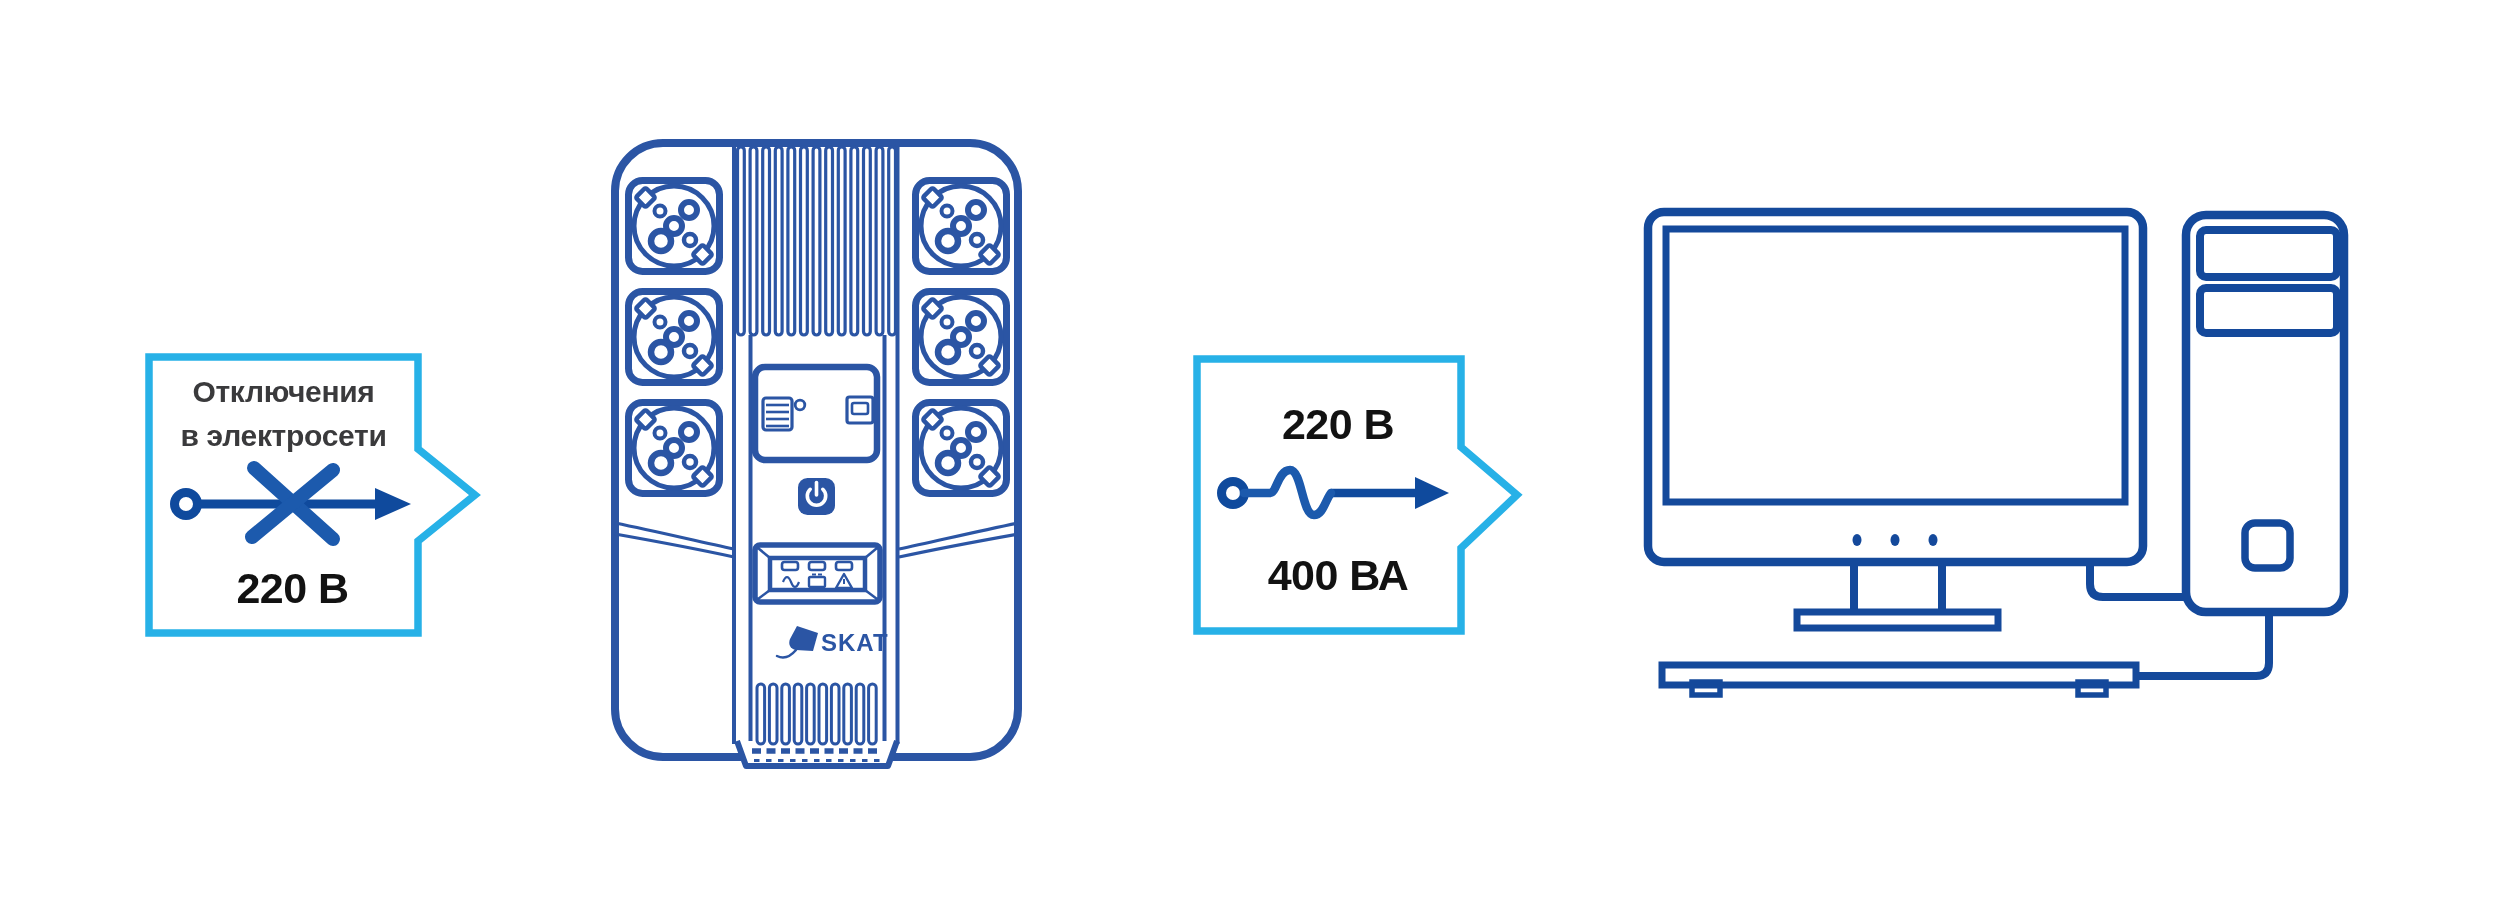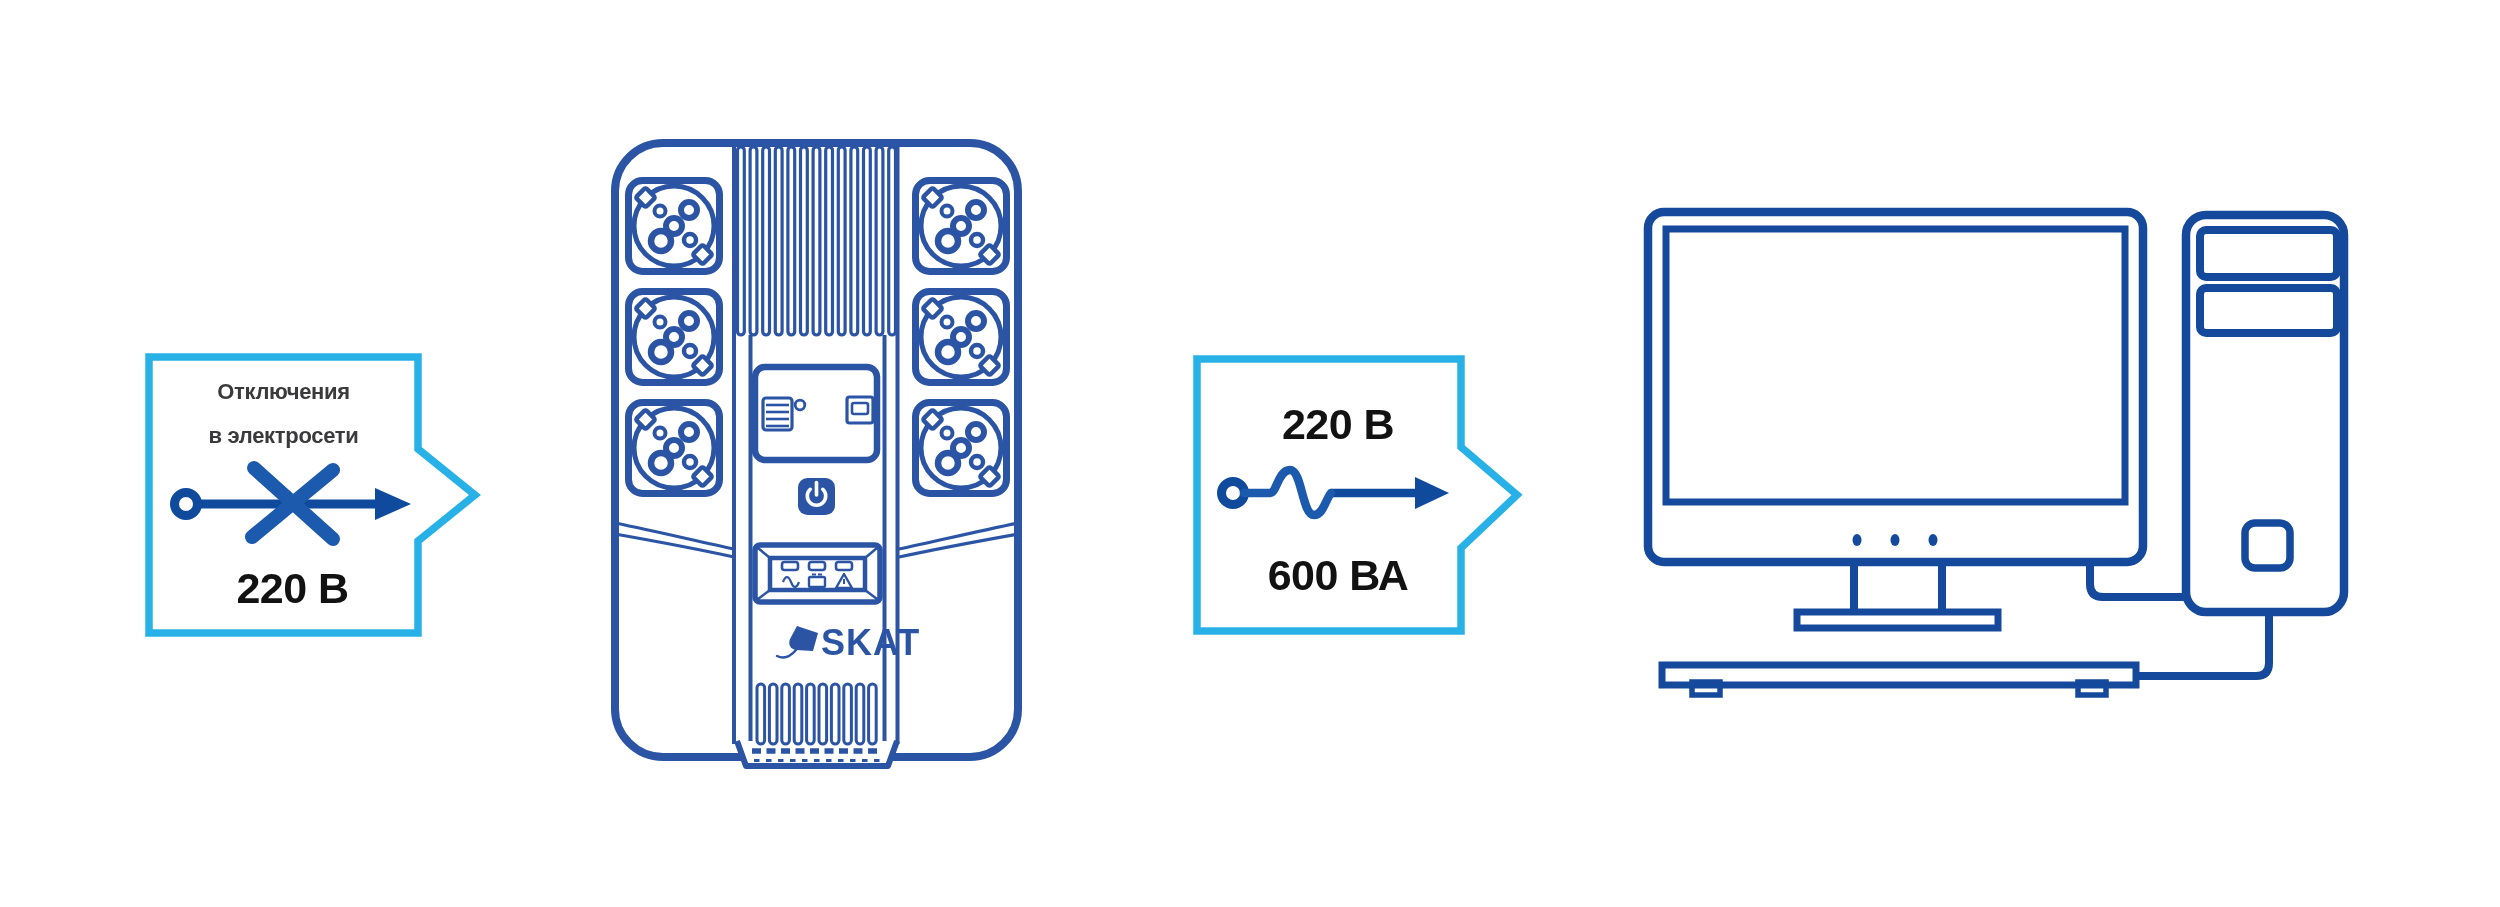--- a/index.html
+++ b/index.html
@@ -12,34 +12,34 @@
   
   .ups-art{color:var(--ups-line,#2b55a4);}
   .pc-art{color:var(--computer-line,#14499b);}
   .frame{color:var(--callout-border,#27b1e7);}
   .c-navy{color:var(--arrow-navy,#0f4a9d);}
   .c-accent{color:var(--arrow-accent,#1c5aad);}
   
   .callout{position:absolute;}
   .callout-title{
     position:absolute;left:0;top:17px;width:277px;text-align:center;
-    font-size:22px;font-weight:bold;line-height:44px;letter-spacing:-.3px;
+    font-size:30px;font-weight:bold;line-height:44px;letter-spacing:-.3px;
     color:var(--title-text,#3a3a3c);white-space:pre-line;
   }
   .callout-value{
     position:absolute;left:9px;width:277px;text-align:center;
     font-size:43px;font-weight:bold;line-height:43px;letter-spacing:-.5px;
     color:var(--value-text,#121212);
   }
   .callout2 .callout-title,.callout2 .callout-value{width:272px;}
   .v-top{top:214px;}
   .v2-top{top:48px;font-size:43px;line-height:43px;color:var(--value-text,#121212);}
   .p2-top{top:199px;}
   .brand{
-    position:absolute;left:221px;top:499px;font-size:36px;font-weight:bold;
+    position:absolute;left:221px;top:499px;font-size:24px;font-weight:bold;
     letter-spacing:1px;color:var(--ups-line,#2b55a4);line-height:28px;
   }
 </style>
 </head>
 <body>
 
 <div class="canvas">
 
   <div class="callout" style="left:145px;top:353px;width:340px;height:292px;">
     <svg class="frame" width="340" height="292" viewBox="0 0 340 292">
@@ -197,21 +197,21 @@
     </svg>
     <div class="callout-value v2-top">220 В</div>
     <svg class="abs" style="left:22px;top:103px;" width="260" height="75" viewBox="0 0 260 75">
       <g class="c-navy" stroke="currentColor" fill="currentColor">
         <circle cx="18" cy="35" r="11.5" fill="none" stroke-width="9"></circle>
         <line x1="116" y1="35" x2="202" y2="35" stroke-width="8.5"></line>
         <polygon points="200,19 234,35 200,51" stroke="none"></polygon>
       </g>
       <path class="c-accent" d="M29 35 H55 C62 35 63 12 75 12 C87 12 87 57 99 57 C108 57 110 43 116 35" fill="none" stroke="currentColor" stroke-width="8.5" stroke-linecap="round"></path>
     </svg>
-    <div class="callout-value p2-top">600 ВА</div>
+    <div class="callout-value p2-top">400 ВА</div>
   </div>
 
   <div class="abs" style="left:1640px;top:205px;width:720px;height:500px;">
     <svg class="pc-art" width="720" height="500" viewBox="0 0 720 500">
 
       <g>
         <rect x="8" y="7" width="495" height="350" rx="16" fill="none" stroke="currentColor" stroke-width="8.5"></rect>
         <rect x="26" y="24" width="459" height="273" fill="none" stroke="currentColor" stroke-width="7"></rect>
         <ellipse cx="217" cy="335" rx="4.5" ry="6" fill="currentColor"></ellipse>
         <ellipse cx="255" cy="335" rx="4.5" ry="6" fill="currentColor"></ellipse>

